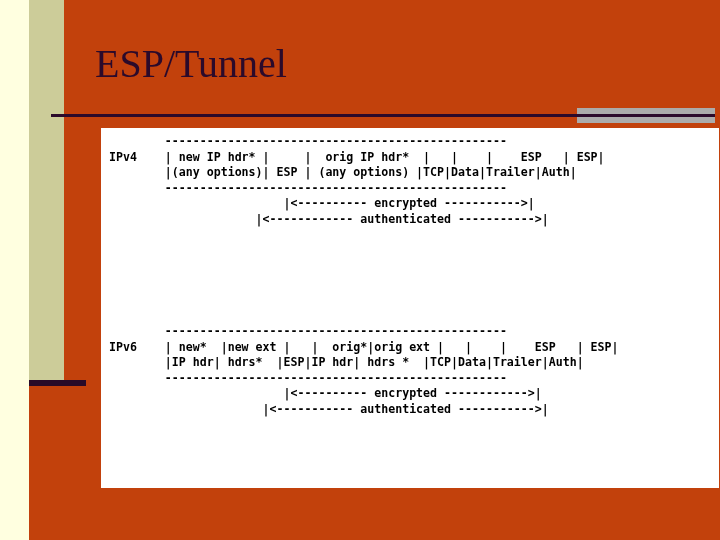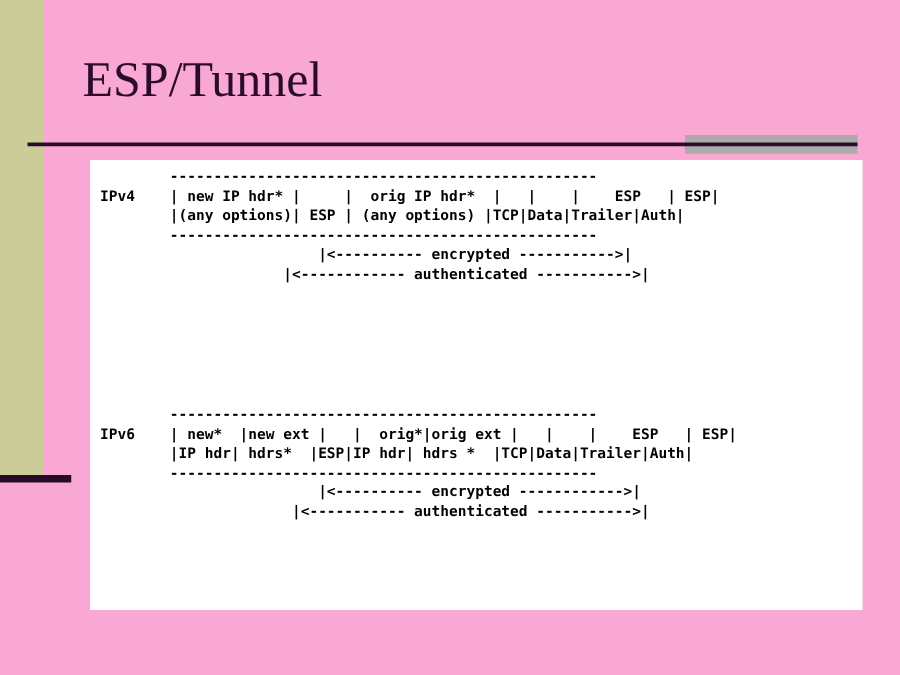--- a/index.html
+++ b/index.html
@@ -13,21 +13,22 @@
     background: #FFFFE0;
     font-family: "Liberation Sans", sans-serif;
     overflow: hidden;
     position: relative;
   }
 
   
   #slide {
     position: absolute;
     inset: 0;
-    background: #f9a8d4;
+    background: #c2410c;
+    margin-left: 29px;
   }
 
   
   .side-band {
     position: absolute;
     left: 0;
     top: 0;
     width: 35px;
     height: 380px;
     background: #CCCC99;

